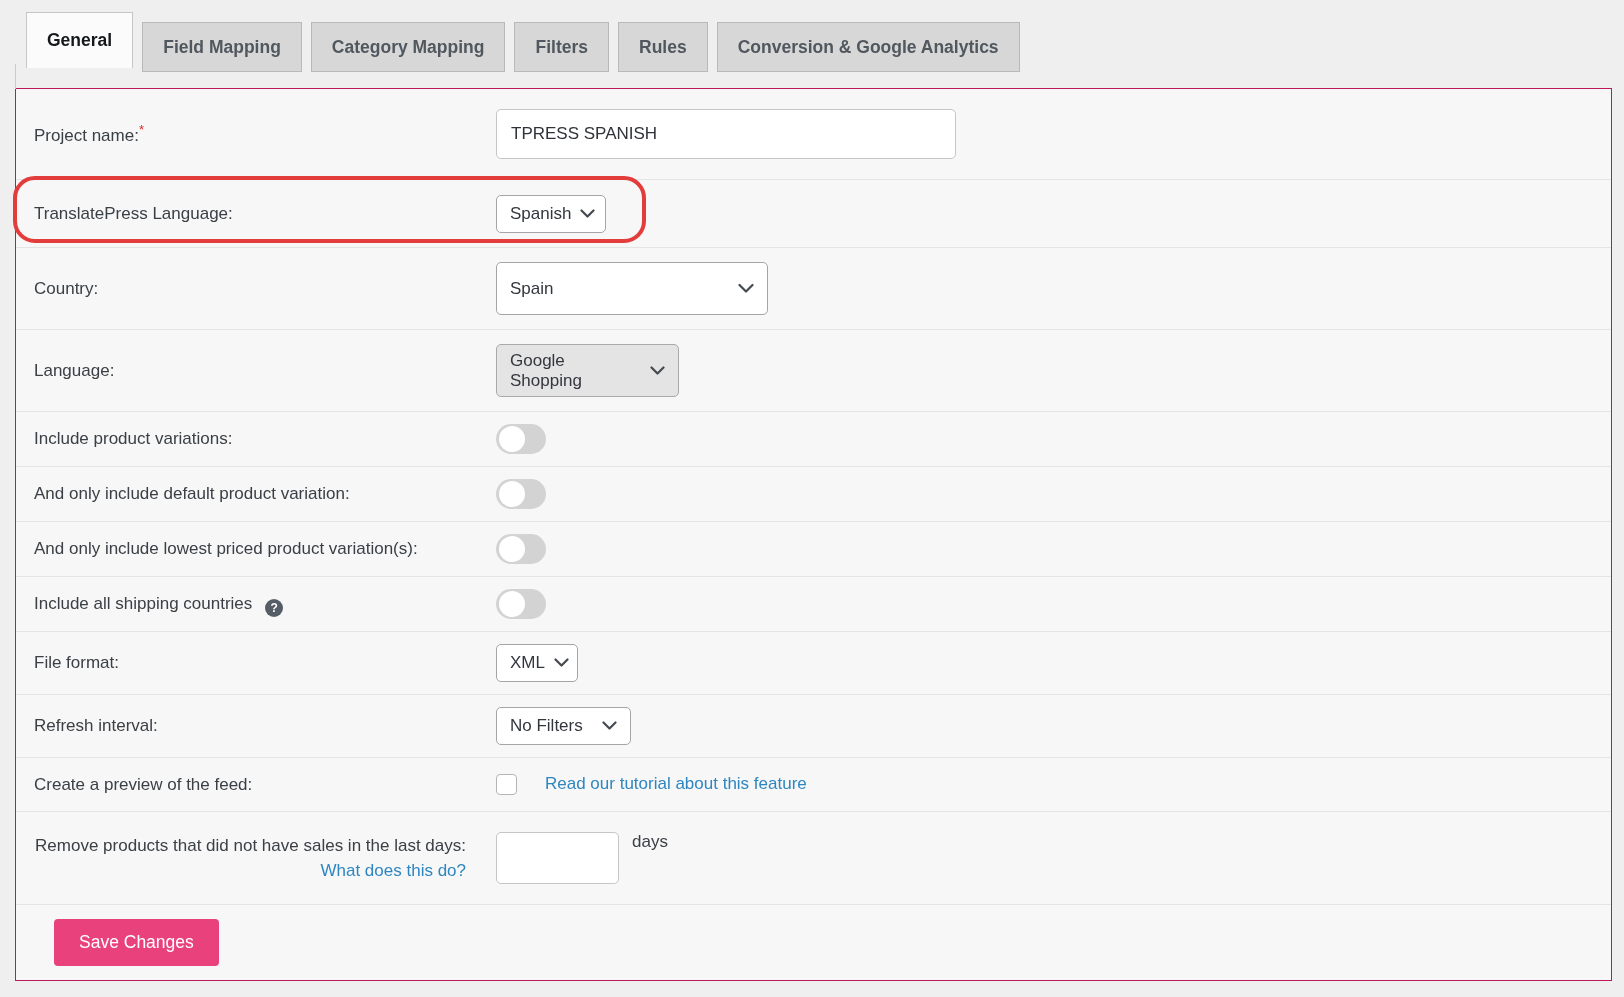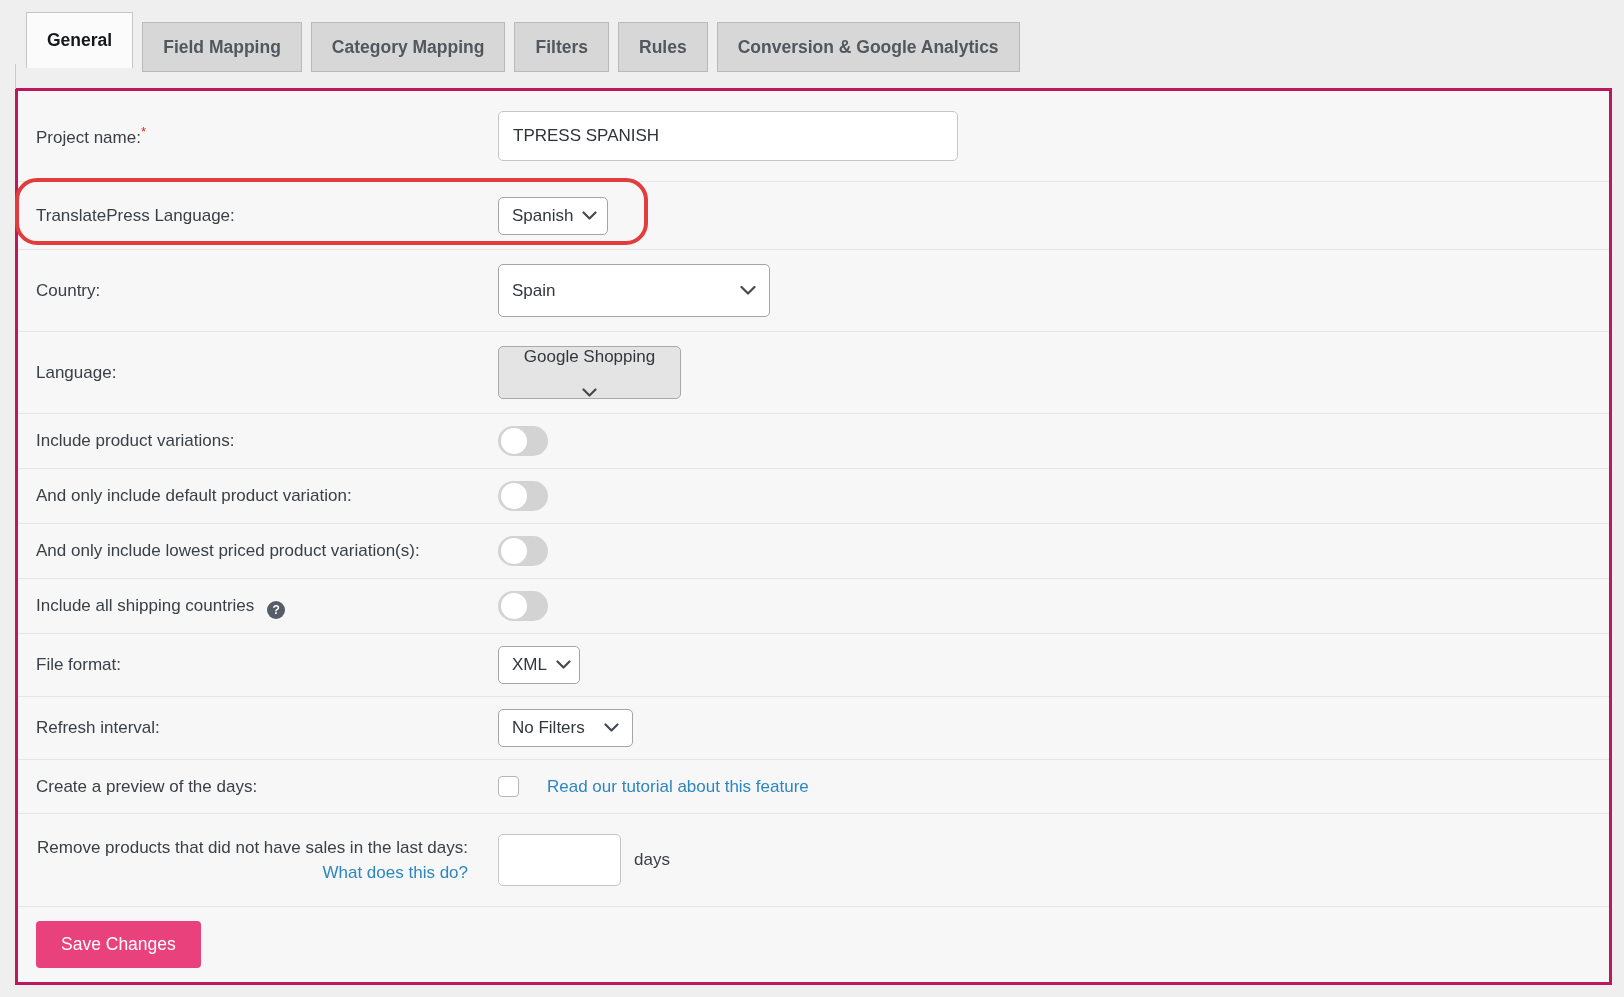--- a/index.html
+++ b/index.html
@@ -57,41 +57,40 @@
   .connector{
     position:absolute;
     left:15px;top:64px;width:1px;height:25px;
     background:#c9c9c9;
   }
 
   
   .panel{
     margin:21px 12px 0 15px;
     background:#f7f7f7;
-    border:3px solid #be185d;
+    border:1px solid #be185d;
   }
   .row{
     display:flex;
     align-items:center;
     border-bottom:1px solid #e4e4e4;
     padding:0 18px;
     position:relative;
   }
   .row:last-child{border-bottom:none;}
   .row-label{
     width:462px;
     flex:none;
     font-size:17px;
     color:#3b4046;
     line-height:1.5;
   }
   .row-control{
     flex:1;
     display:flex;
-    align-items:center;
   }
   .r-project{min-height:91px;}
   .r-lang{min-height:68px;}
   .r-country{min-height:82px;}
   .r-channel{min-height:82px;}
   .r-toggle{min-height:55px;}
   .r-file{min-height:63px;}
   .r-refresh{min-height:63px;}
   .r-preview{min-height:54px;}
   .r-remove{min-height:93px;}
@@ -124,21 +123,21 @@
     background:#fff;
     border:1px solid #a5a5a5;
     border-radius:5px;
     padding:0 13px;
     font-size:17px;color:#33373d;
     cursor:pointer;
     gap:9px;
   }
   .sel-lang{width:110px;height:38px;}
   .sel-country{width:272px;height:53px;gap:21px;}
-  .sel-channel{width:183px;height:53px;background:#e4e4e4;border-color:#a9a9a9;flex-direction:column;}
+  .sel-channel{width:183px;height:53px;background:#e4e4e4;border-color:#a9a9a9;}
   .sel-file{width:82px;height:38px;}
   .sel-refresh{width:135px;height:38px;}
   .chevron{flex:none;display:flex;align-items:center;}
 
   .toggle{
     width:50px;height:30px;border-radius:15px;
     background:#d3d3d3;position:relative;cursor:pointer;
   }
   .toggle .knob{
     position:absolute;left:3px;top:2px;
@@ -192,20 +191,21 @@
   .save-btn{
     background:var(--save_button);
     color:#fff;
     border:none;
     border-radius:4px;
     height:47px;
     padding:0 25px;
     font-family:"Liberation Sans", sans-serif;
     font-size:17.5px;
     cursor:pointer;
+    margin-left:20px;
   }
 </style>
 </head>
 <body>
 
 <div class="page">
 
   <div class="tabbar">
     <div class="tab active">General</div>
     <div class="tab">Field Mapping</div>
@@ -331,21 +331,21 @@
           <span class="chevron">
             <svg width="15" height="10" viewBox="0 0 15 10">
                 <path d="M1.5 1.5 L7.5 7.5 L13.5 1.5" stroke="#454a50" stroke-width="2.2" fill="none" stroke-linecap="round" stroke-linejoin="round"></path>
               </svg>
           </span>
         </div>
       </div>
     </div>
 
     <div class="row r-preview">
-      <div class="row-label">Create a preview of the days:</div>
+      <div class="row-label">Create a preview of the feed:</div>
       <div class="row-control">
         <div class="checkbox"></div>
         <a class="link">Read our tutorial about this feature</a>
       </div>
     </div>
 
     <div class="row r-remove">
       <div class="row-label" style="max-width:432px;text-align:right;">
         <span>Remove products that did not have sales in the last days:</span>
         <a class="link">What does this do?</a>

